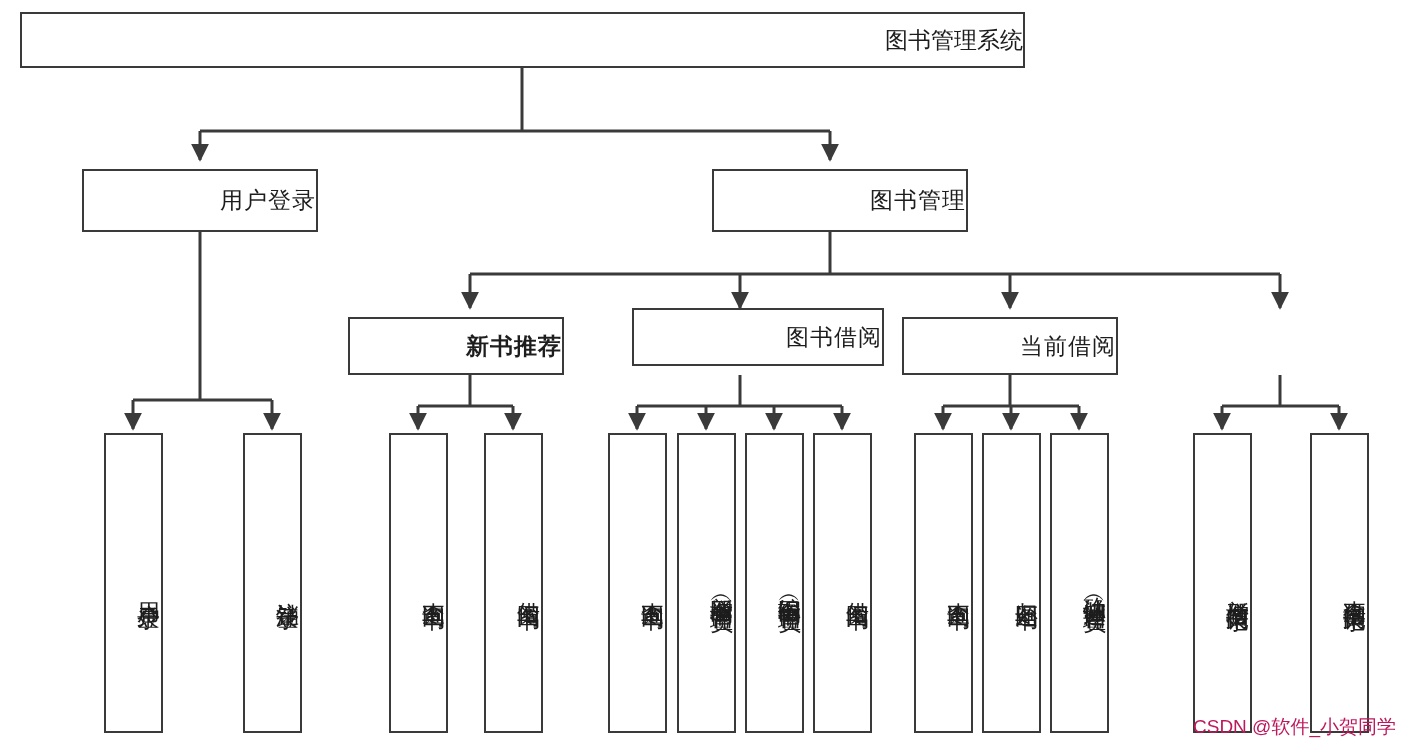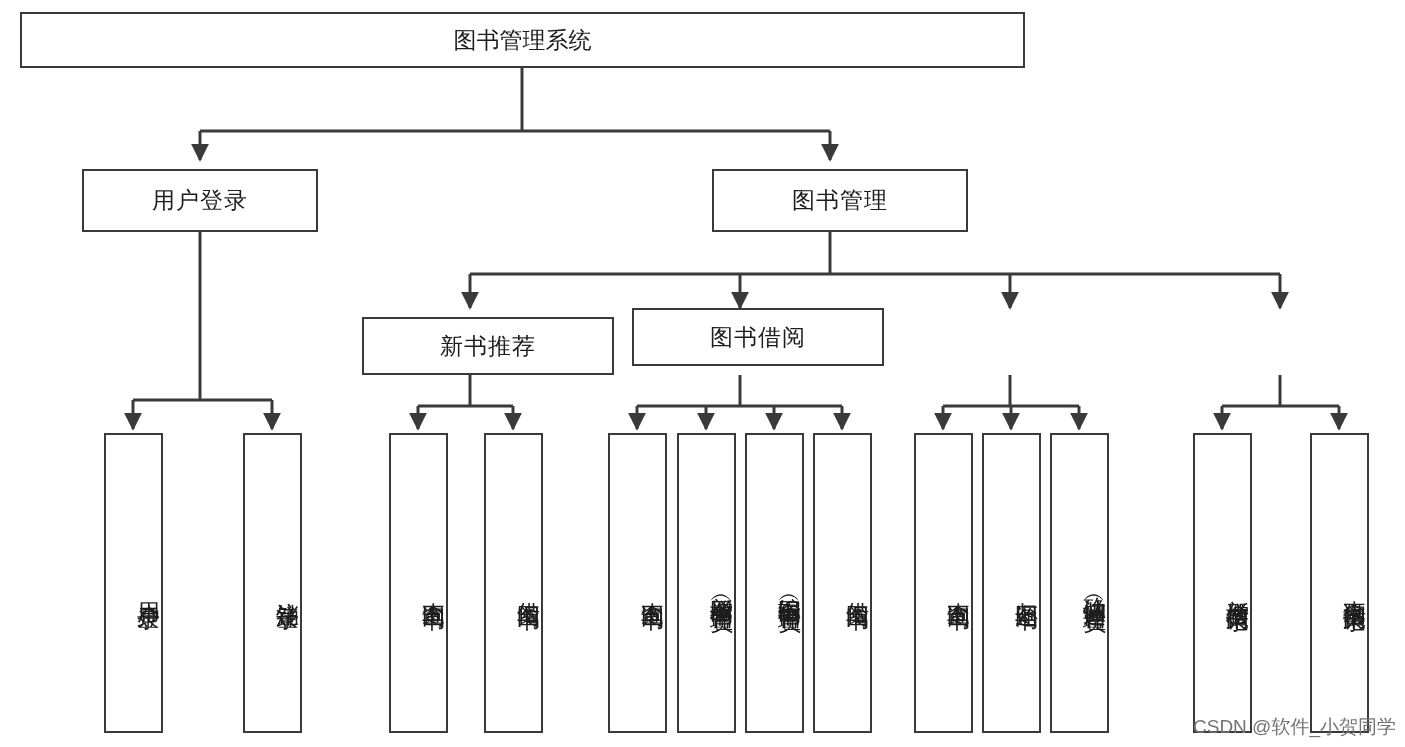--- a/index.html
+++ b/index.html
@@ -25,21 +25,21 @@
     height: 747px;
     pointer-events: none;
   }
   .node {
     position: absolute;
     box-sizing: border-box;
     background: #ffffff;
     border: 2.5px solid #3a3a3a;
     display: flex;
     align-items: center;
-    justify-content: center;
+    justify-content: flex-end;
     color: #1d1d1d;
   }
   .node.horiz {
     font-size: 23px;
     letter-spacing: 1px;
   }
   .node.root {
     font-size: 23px;
   }
   .node.vert {
@@ -55,21 +55,21 @@
   .node.vert .vlabel {
     writing-mode: vertical-rl;
     text-orientation: upright;
     display: block;
   }
   .watermark {
     position: absolute;
     left: 1193px;
     top: 714px;
     font-size: 19px;
-    color: #737373;
+    color: #be185d;
     white-space: nowrap;
     font-family: "Liberation Sans", "DejaVu Sans", sans-serif;
   }
 </style>
 </head>
 <body>
 
 <div id="canvas">
 
   <svg class="wires" viewBox="0 0 1405 747">
@@ -126,25 +126,28 @@
     <span>图书管理系统</span>
   </div>
 
   <div class="node horiz" style="left:82px; top:169px; width:236px; height:63px;">
     <span>用户登录</span>
   </div>
   <div class="node horiz" style="left:712px; top:169px; width:256px; height:63px;">
     <span>图书管理</span>
   </div>
 
-  <div class="node horiz" style="left:362px; top:317px; width:252px; height:58px;">
+  <div class="node horiz" style="left:348px; top:317px; width:216px; height:58px;font-weight:bold;">
     <span>新书推荐</span>
   </div>
   <div class="node horiz" style="left:632px; top:308px; width:252px; height:58px;">
     <span>图书借阅</span>
+  </div>
+  <div class="node horiz" style="left:902px; top:317px; width:216px; height:58px;">
+    <span>当前借阅</span>
   </div>
 
   <div class="node vert" style="left:104px; top:433px; width:59px; height:300px;">
     <span class="vlabel">用户登录</span>
   </div>
   <div class="node vert" style="left:243px; top:433px; width:59px; height:300px;">
     <span class="vlabel">注销登录</span>
   </div>
 
   <div class="node vert" style="left:389px; top:433px; width:59px; height:300px;">

